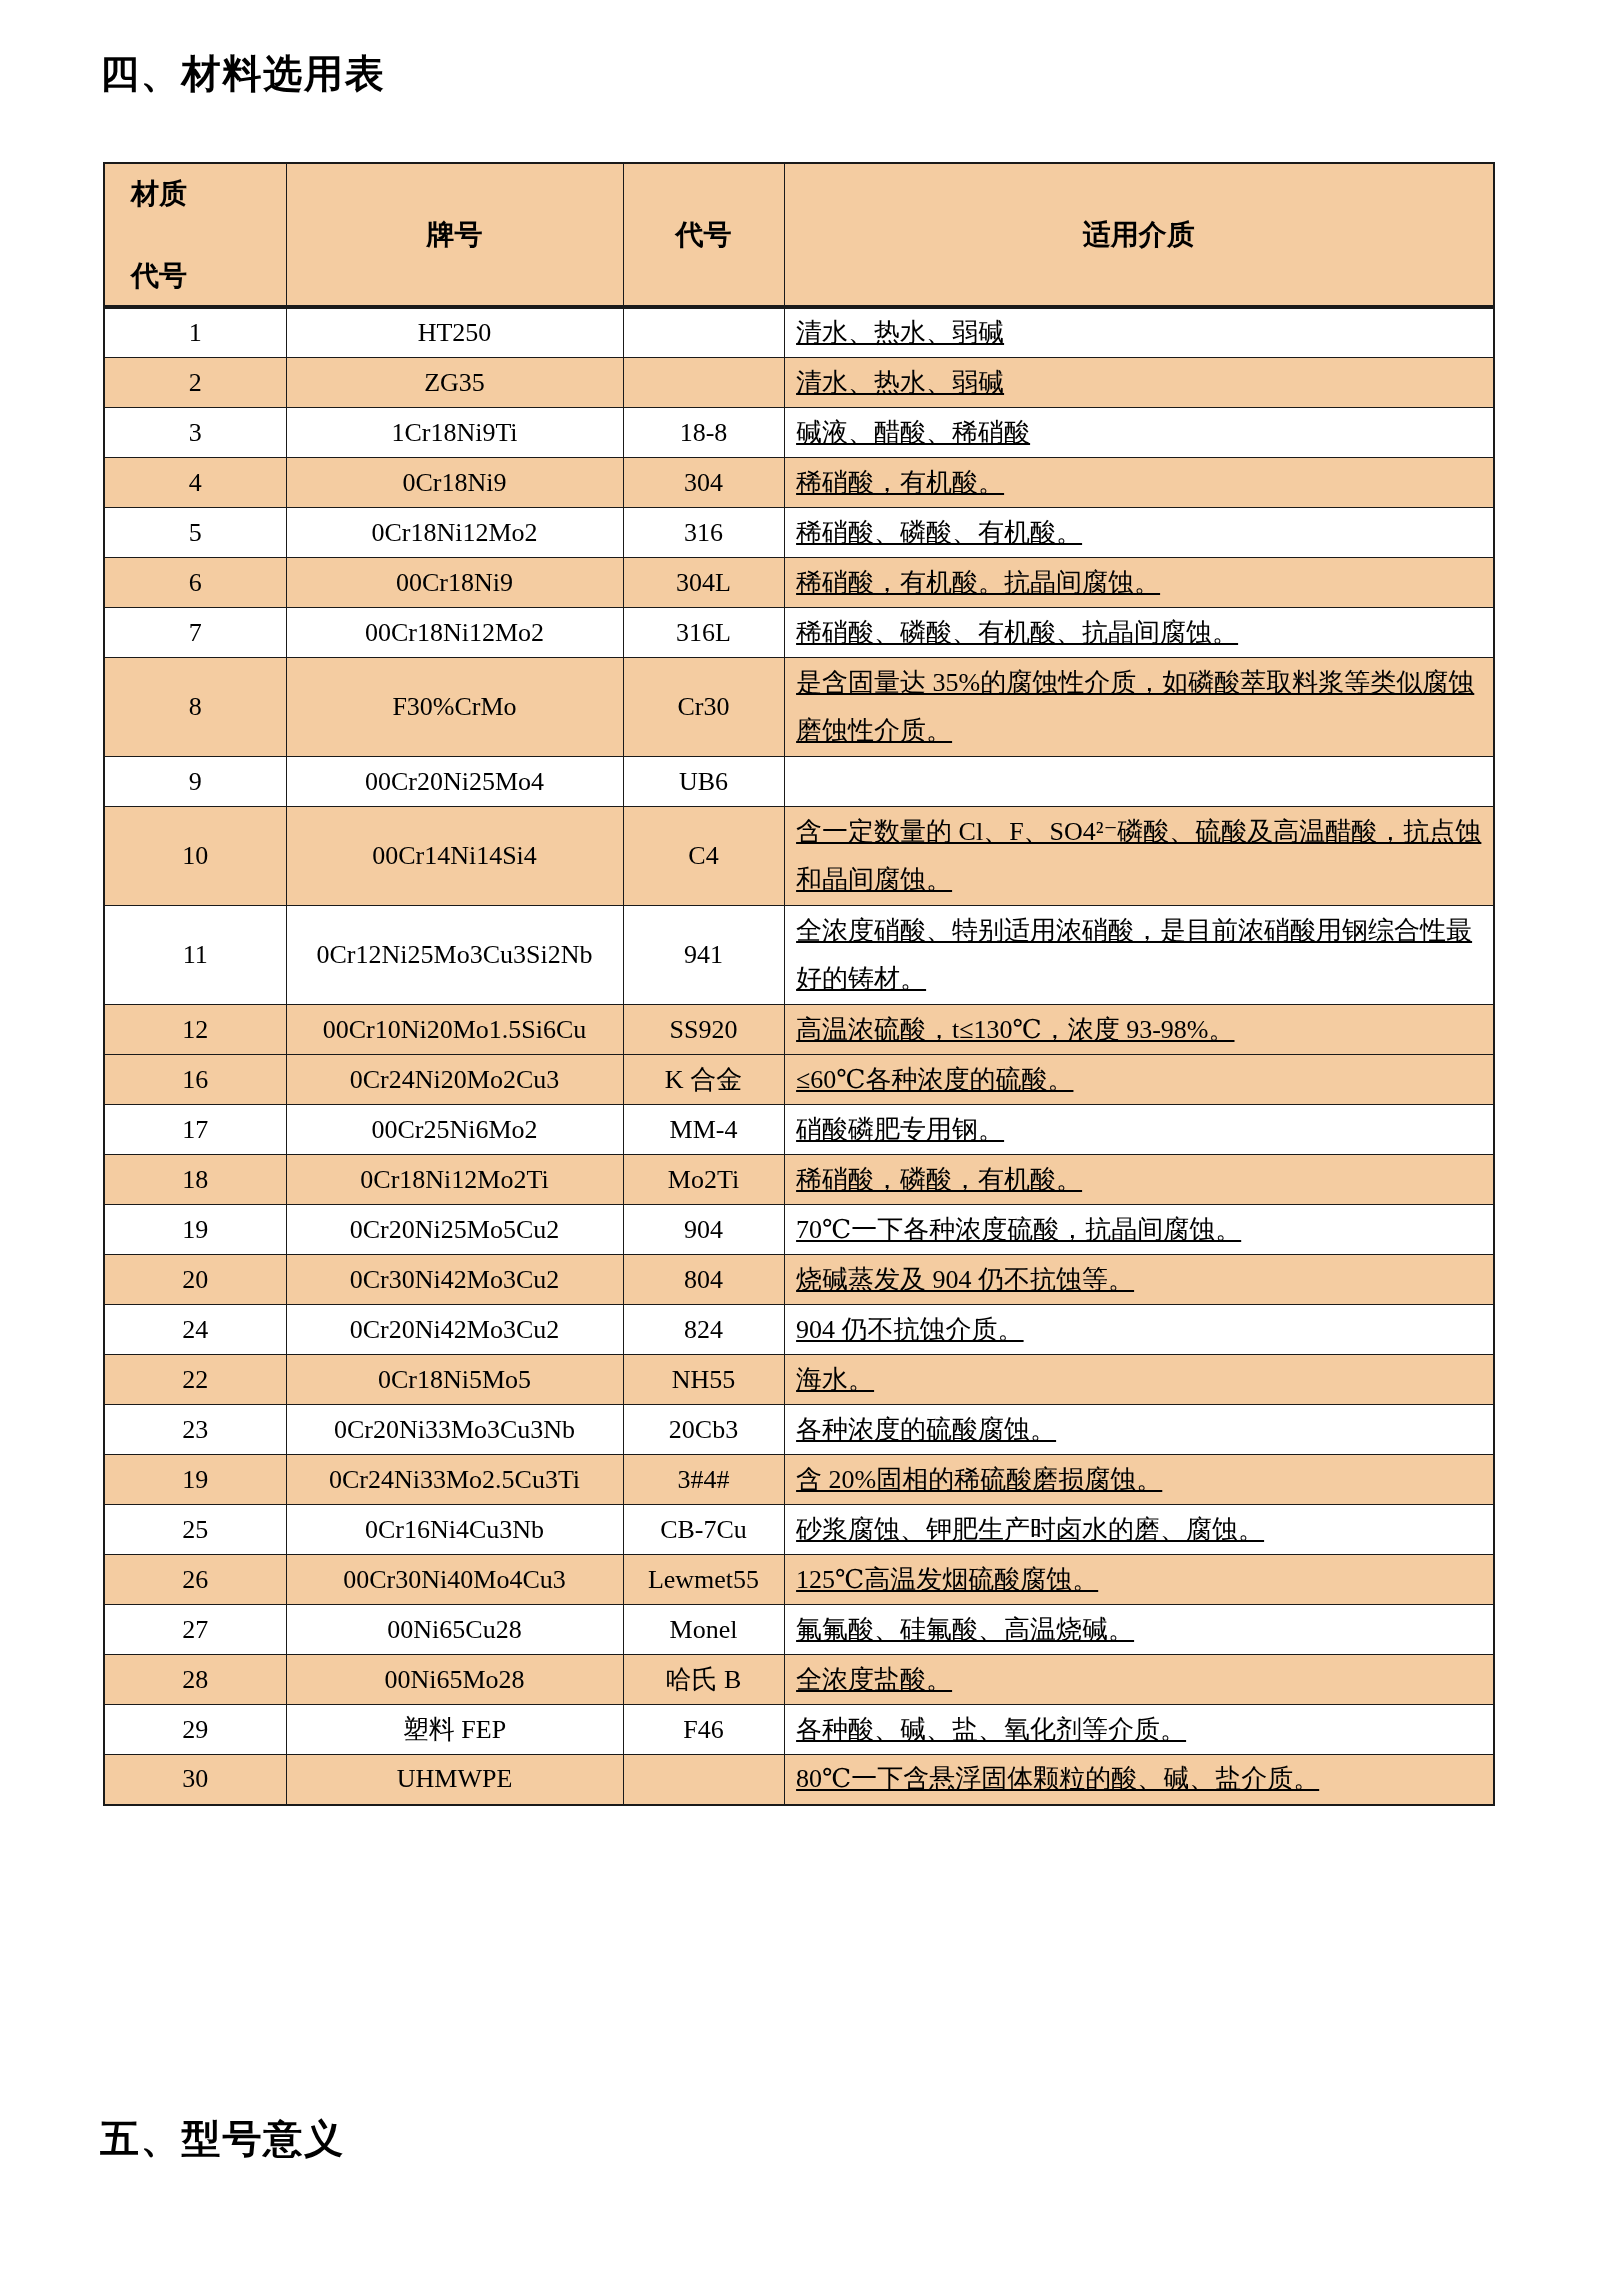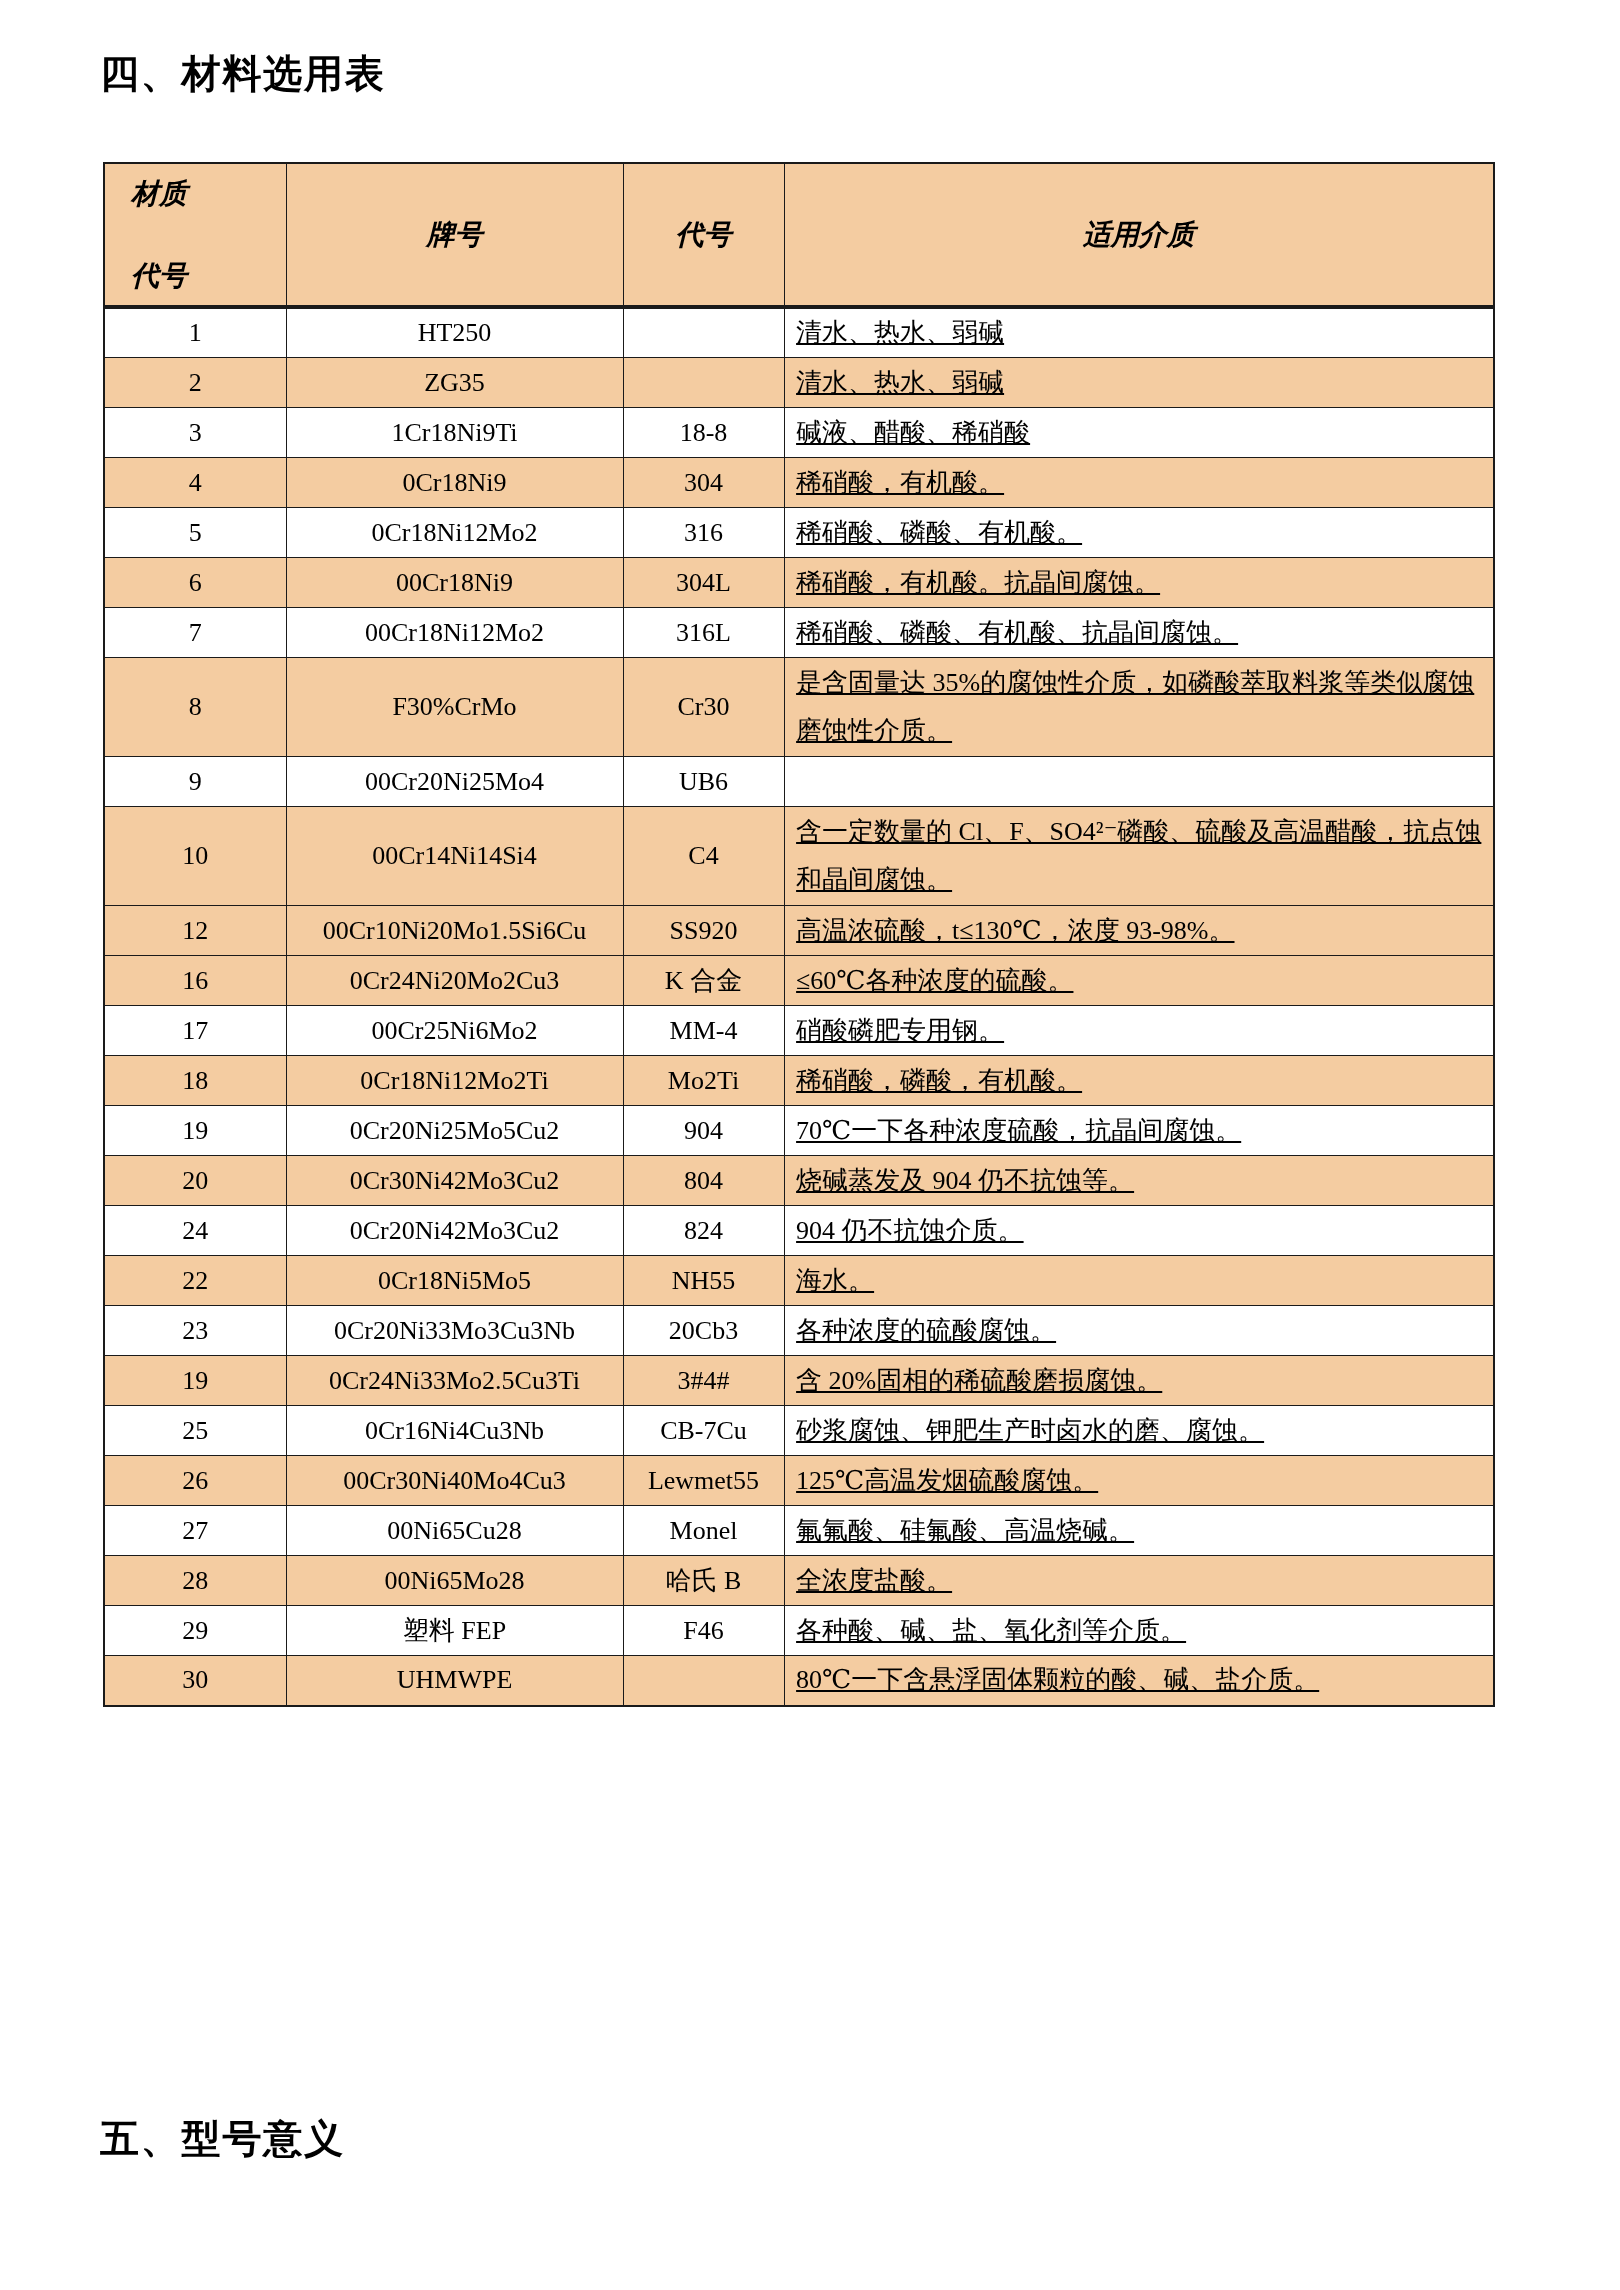--- a/index.html
+++ b/index.html
@@ -37,21 +37,21 @@
   col.c1 { width: 182px; }
   col.c2 { width: 337px; }
   col.c3 { width: 161px; }
   col.c4 { width: 710px; }
 
   th, td {
     border: 1.8px solid var(--border, #1a1a1a);
     font-weight: normal;
     overflow: hidden;
   }
-  thead tr { height: 144px; background: var(--zebra, #F4CCA1); font-style: italic; }
+  thead tr { height: 144px; background: var(--zebra, #F4CCA1); }
   thead th {
     font-size: 28px;
     font-weight: bold;
     text-align: center;
     vertical-align: middle;
     border-bottom: 4.5px solid var(--border, #1a1a1a);
   }
   th.code-h { text-align: left; }
   th.code-h .hline {
     padding-left: 25px;
@@ -153,20 +153,26 @@
           <td class="grade">00Cr20Ni25Mo4</td>
           <td class="alias">UB6</td>
           <td class="media"></td>
         </tr>
         <tr class="peach tall">
           <td class="code">10</td>
           <td class="grade">00Cr14Ni14Si4</td>
           <td class="alias">C4</td>
           <td class="media">含一定数量的 Cl、F、SO4²⁻磷酸、硫酸及高温醋酸，抗点蚀和晶间腐蚀。</td>
         </tr>
+        <tr class="white tall">
+          <td class="code">11</td>
+          <td class="grade">0Cr12Ni25Mo3Cu3Si2Nb</td>
+          <td class="alias">941</td>
+          <td class="media">全浓度硝酸、特别适用浓硝酸，是目前浓硝酸用钢综合性最好的铸材。</td>
+        </tr>
         <tr class="peach">
           <td class="code">12</td>
           <td class="grade">00Cr10Ni20Mo1.5Si6Cu</td>
           <td class="alias">SS920</td>
           <td class="media">高温浓硫酸，t≤130℃，浓度 93-98%。</td>
         </tr>
         <tr class="peach">
           <td class="code">16</td>
           <td class="grade">0Cr24Ni20Mo2Cu3</td>
           <td class="alias">K 合金</td>

